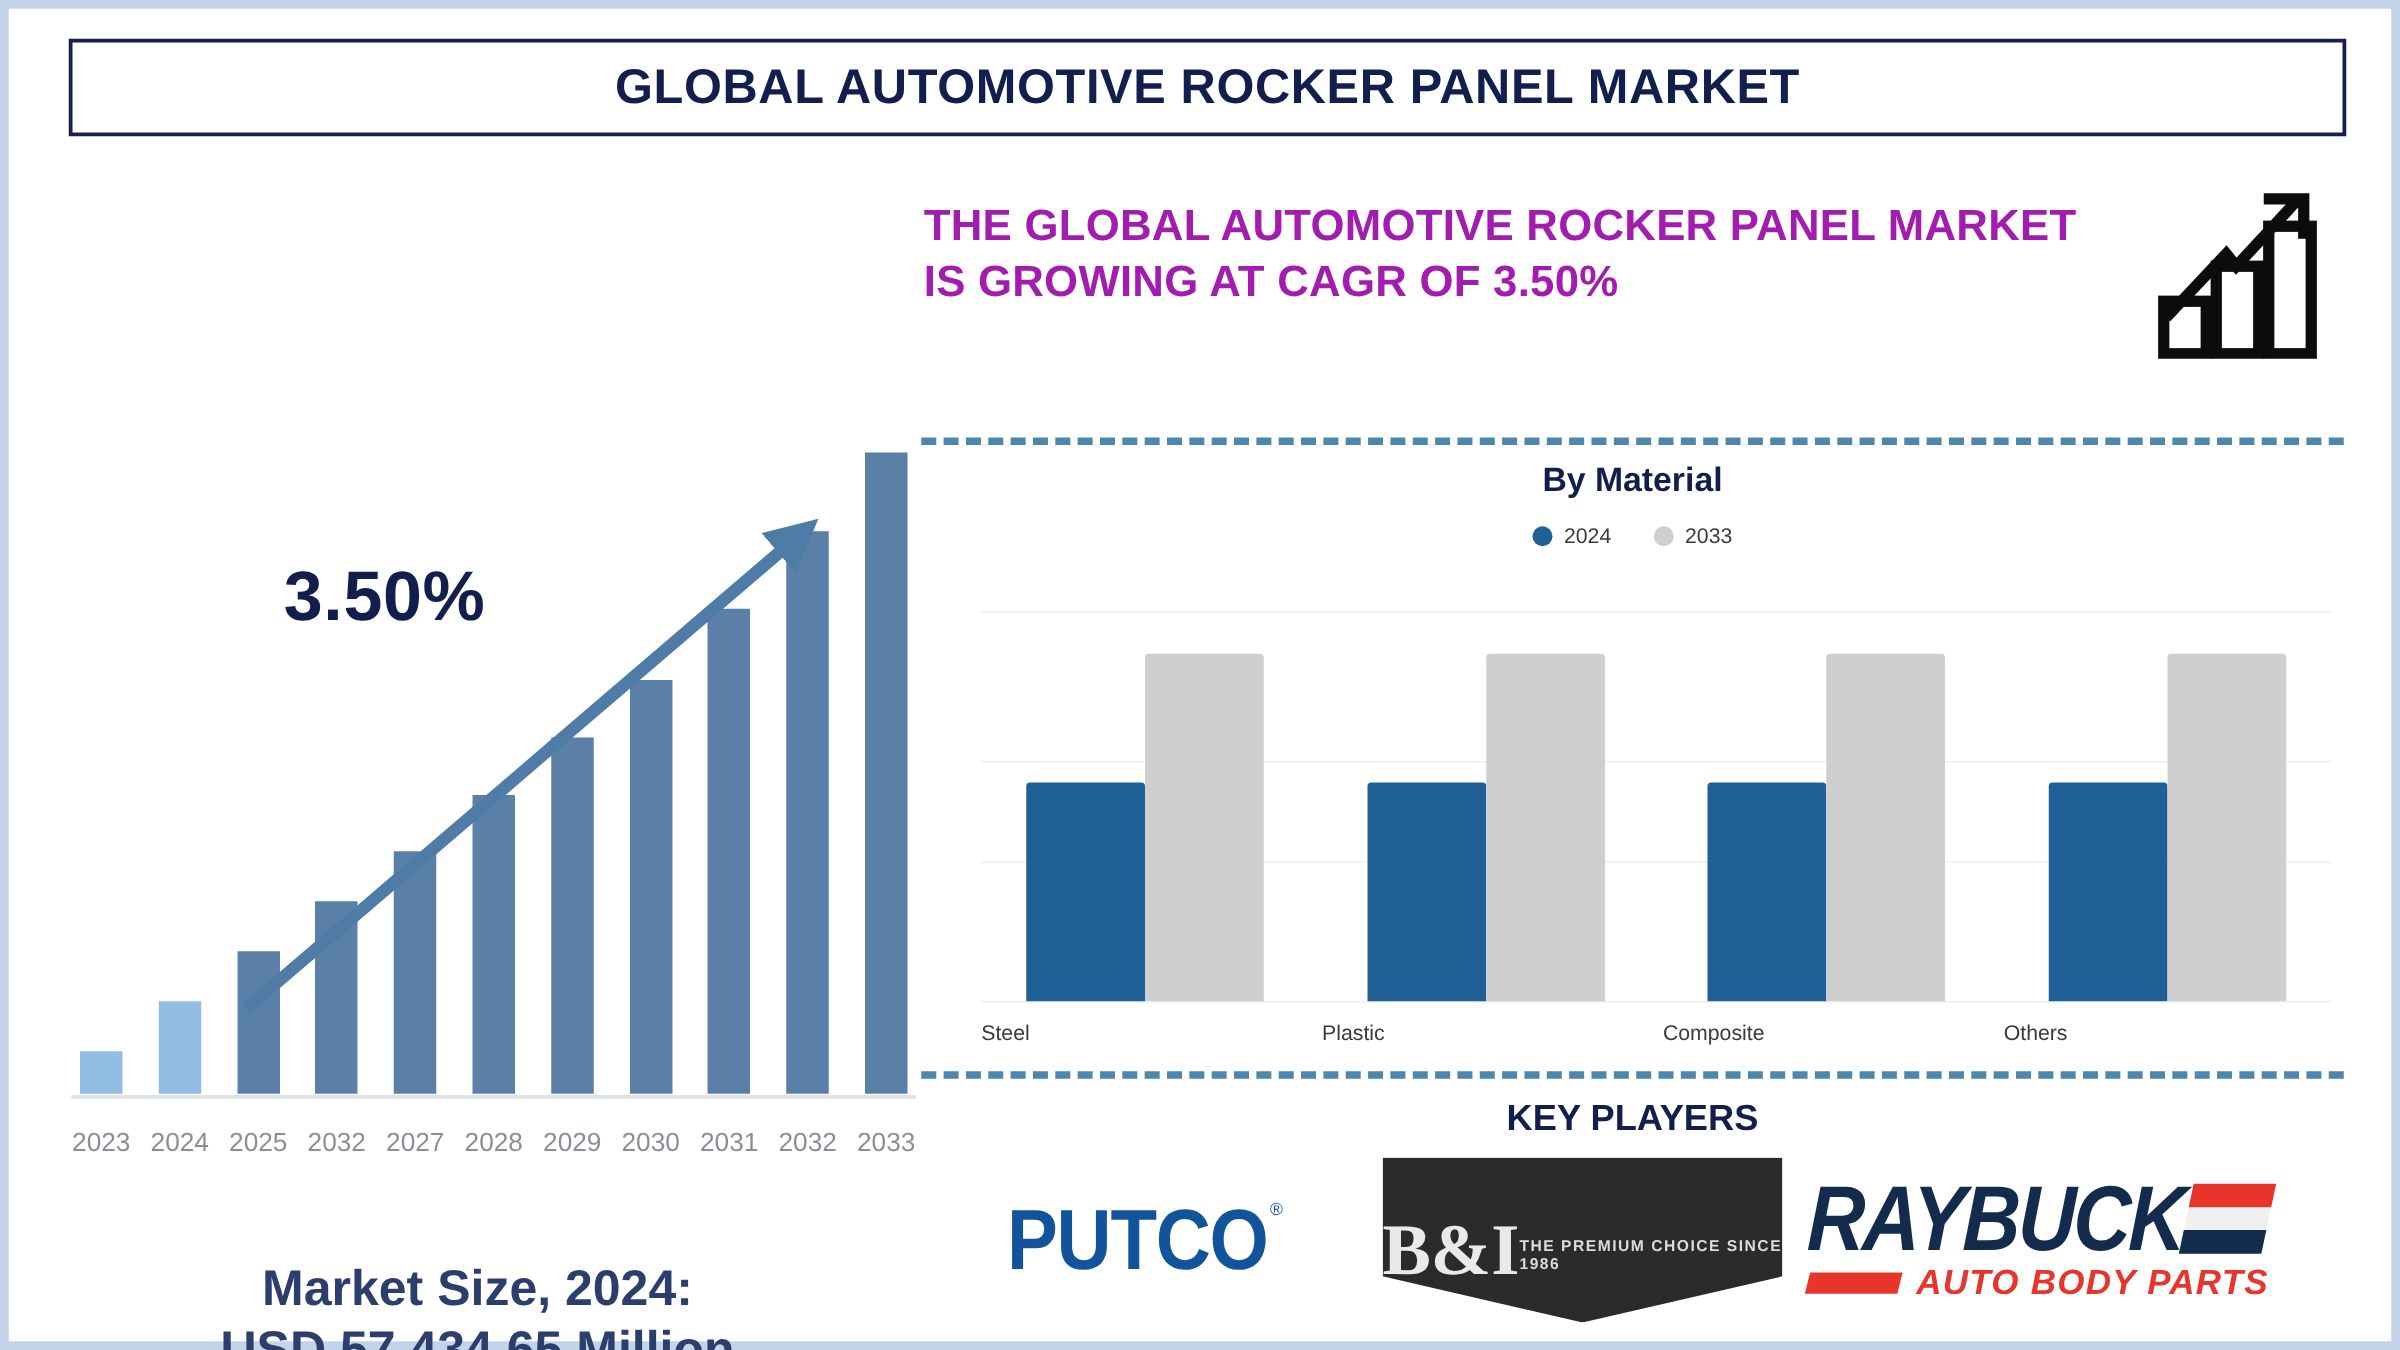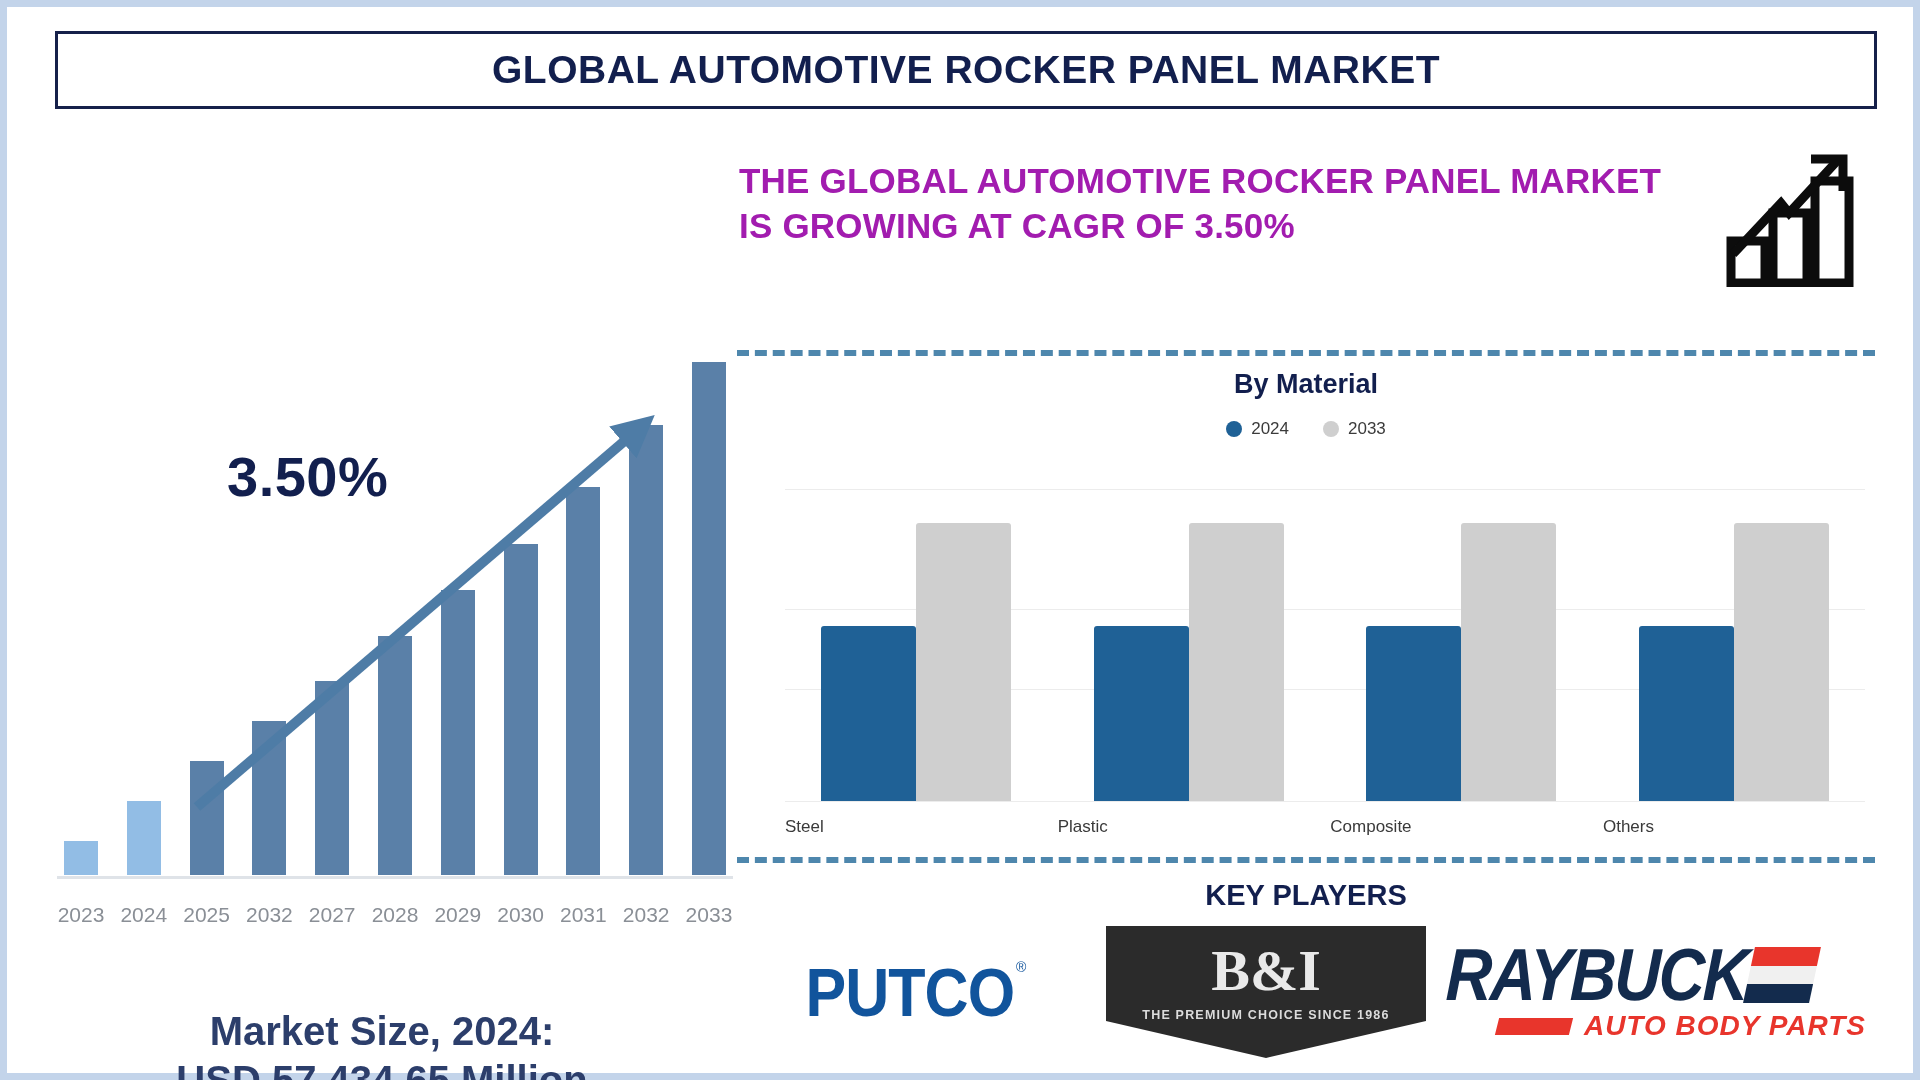--- a/index.html
+++ b/index.html
@@ -332,21 +332,21 @@
     margin-left: 2px;
   }
 
   
   .logo-bni {
     width: 320px;
     height: 132px;
     background: #2b2b2b;
     clip-path: polygon(0 0, 100% 0, 100% 72%, 50% 100%, 0 72%);
     display: flex;
-    flex-direction: column;
+    flex-direction: row;
     align-items: center;
     justify-content: flex-start;
     padding-top: 16px;
     box-sizing: border-box;
   }
   .bni-main {
     font-family: "Liberation Serif", serif;
     font-size: 58px;
     font-weight: bold;
     color: #e9e9e9;
@@ -392,21 +392,20 @@
   }
   .rb-flag span { display: block; height: 33.3%; }
   .rb-flag .s1 { background: #e8352c; }
   .rb-flag .s2 { background: #f0f0f0; }
   .rb-flag .s3 { background: #132b4d; }
   .rb-bottom {
     display: flex;
     align-items: center;
     gap: 13px;
     margin-top: 2px;
-    justify-content: flex-end;
   }
   .rb-dash {
     width: 74px;
     height: 17px;
     background: #e8352c;
     transform: skewX(-14deg);
   }
   .rb-sub {
     font-size: 28px;
     font-weight: bold;

